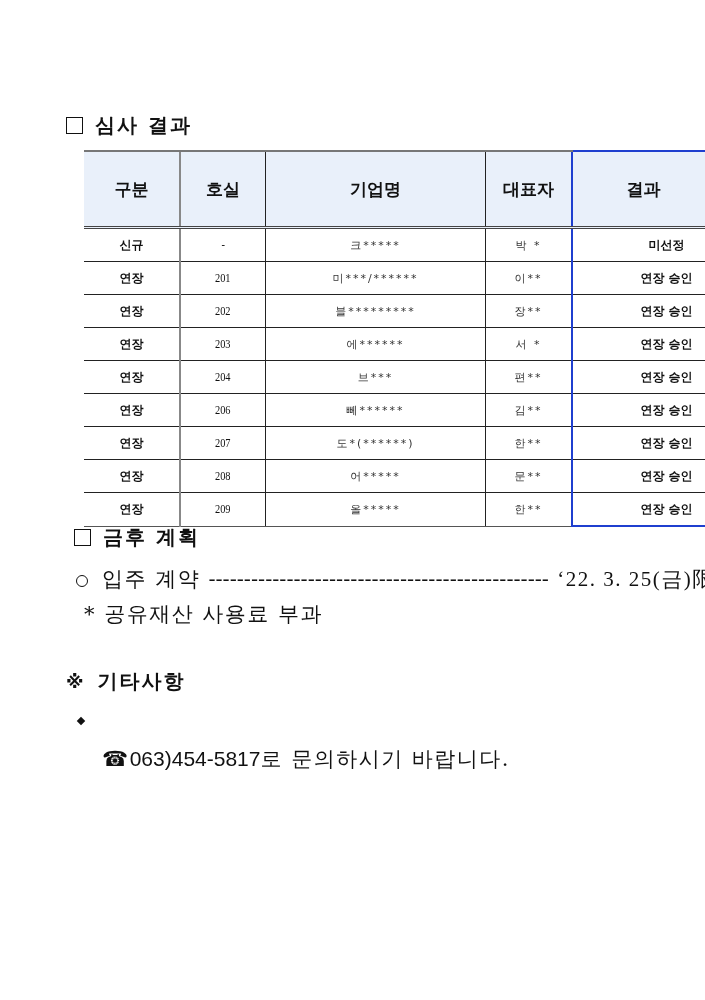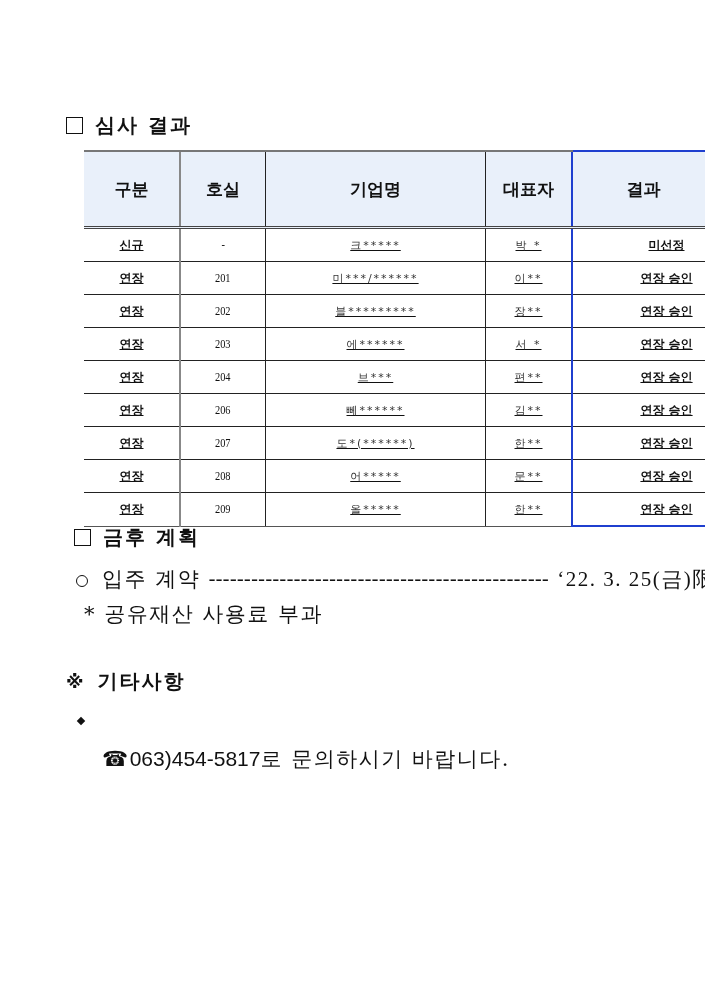--- a/index.html
+++ b/index.html
@@ -6,21 +6,21 @@
   body { width:705px; height:1000px; position:relative; overflow:hidden;
          font-family: "DejaVu Serif", "Liberation Serif", serif; color:#111; }
   .section-heading { position:absolute; left:66px; display:flex; align-items:center;
          font-family:"DejaVu Sans", "Liberation Sans", sans-serif; font-weight:bold; font-size:20px; letter-spacing:2px; }
   .checkbox { width:17px; height:17px; border:1.6px solid #111; margin-right:12px; box-sizing:border-box; }
   .note-mark { font-size:18px; margin-right:12px; font-weight:bold; }
   table.review { position:absolute; left:84px; top:150px; width:572px; border-collapse:collapse;
          font-family:"DejaVu Sans", "Liberation Sans", sans-serif; font-size:12px; table-layout:fixed; }
   table.review th { height:34px; background:#e9f0fa; font-weight:bold; font-size:17px;
          border-top:2px solid #777; border-bottom:3px double #444; padding:14px; }
-  table.review td { height:32px; text-align:center; padding:0; border-bottom:1px solid #222;text-decoration:underline; }
+  table.review td { height:32px; text-align:center; padding:0; border-bottom:1px solid #222; }
   table.review tr:last-child td { border-bottom:1.5px solid #555; }
   table.review th + th, table.review td + td { border-left:1px solid #222; }
   table.review th:nth-child(2), table.review td:nth-child(2) { border-left:2px solid #888; }
   .c-type { font-weight:bold; }
   .c-room { font-family:"Liberation Serif", serif; font-size:13px; transform:scaleX(0.8); display:inline-block; }
   .c-name, .c-rep { font-size:11px; color:#333; letter-spacing:2px; }
   .c-result { font-weight:bold; font-size:12px;padding-left:46px; }
   .result-col { border-left:2px solid #1f3fcf !important; border-right:2px solid #1f3fcf !important; }
   table.review tr:last-child td.result-col { border-bottom:2px solid #1f3fcf; }
   table.review th.result-col { border-top:2px solid #1f3fcf; }

